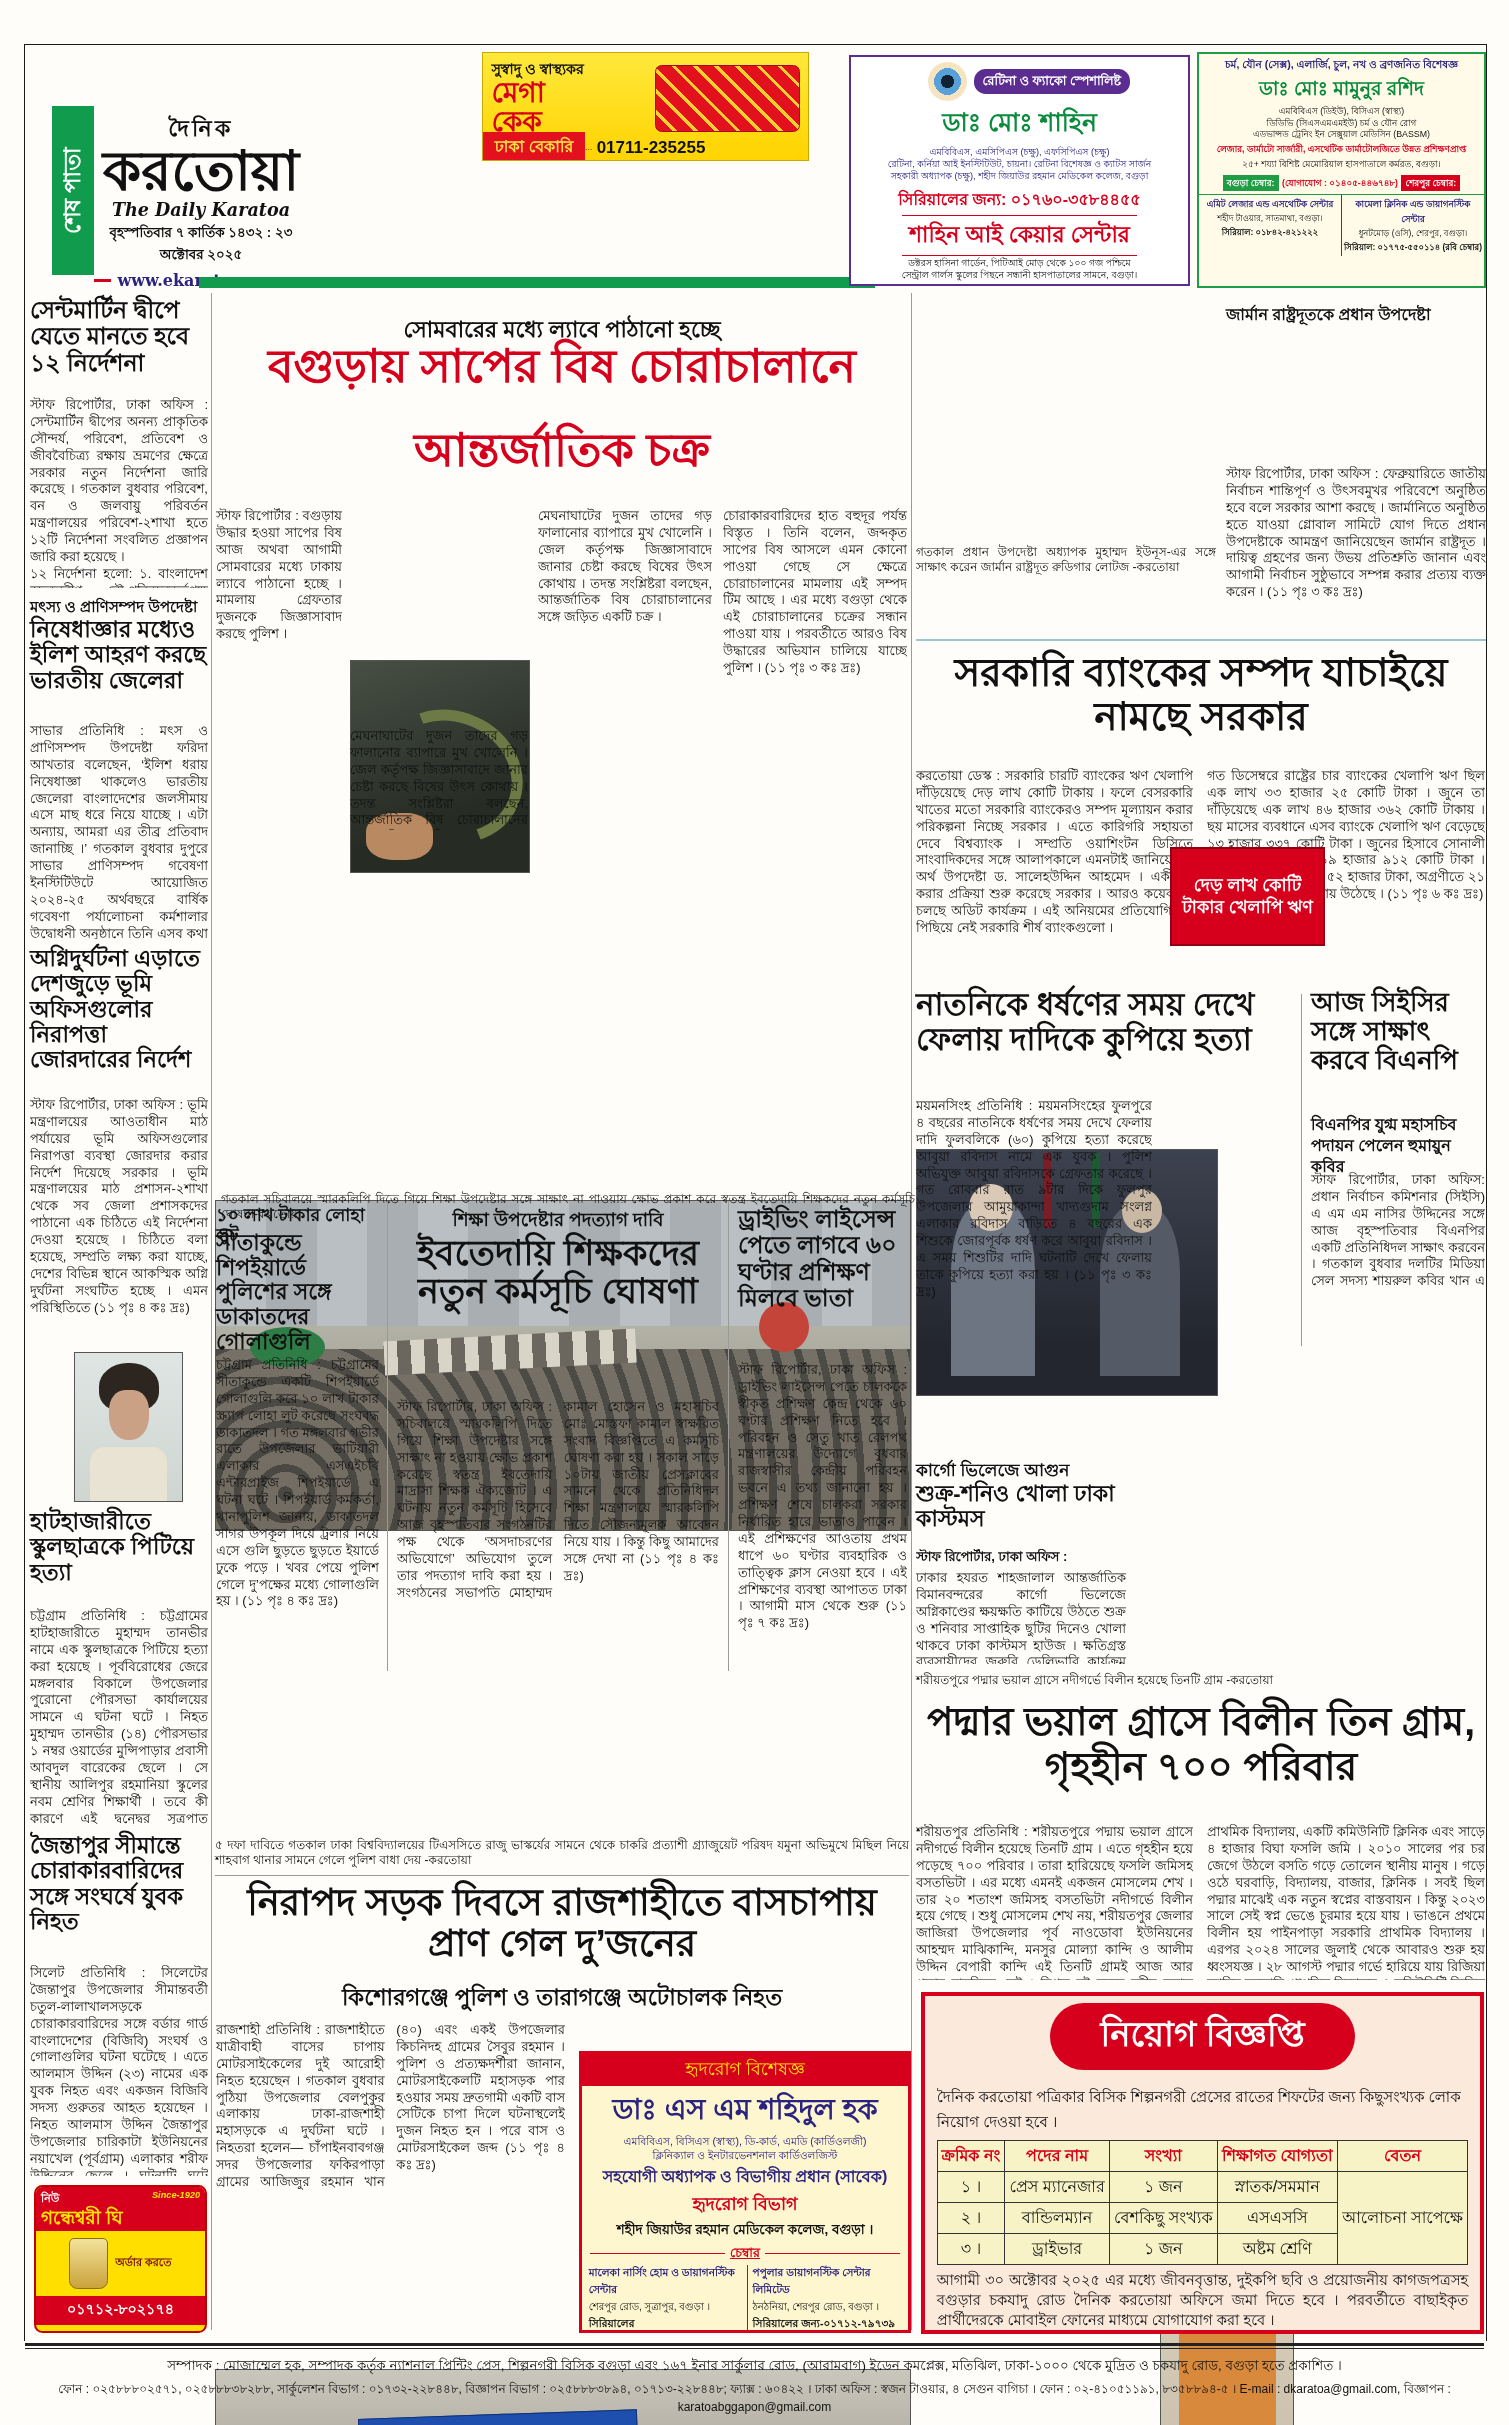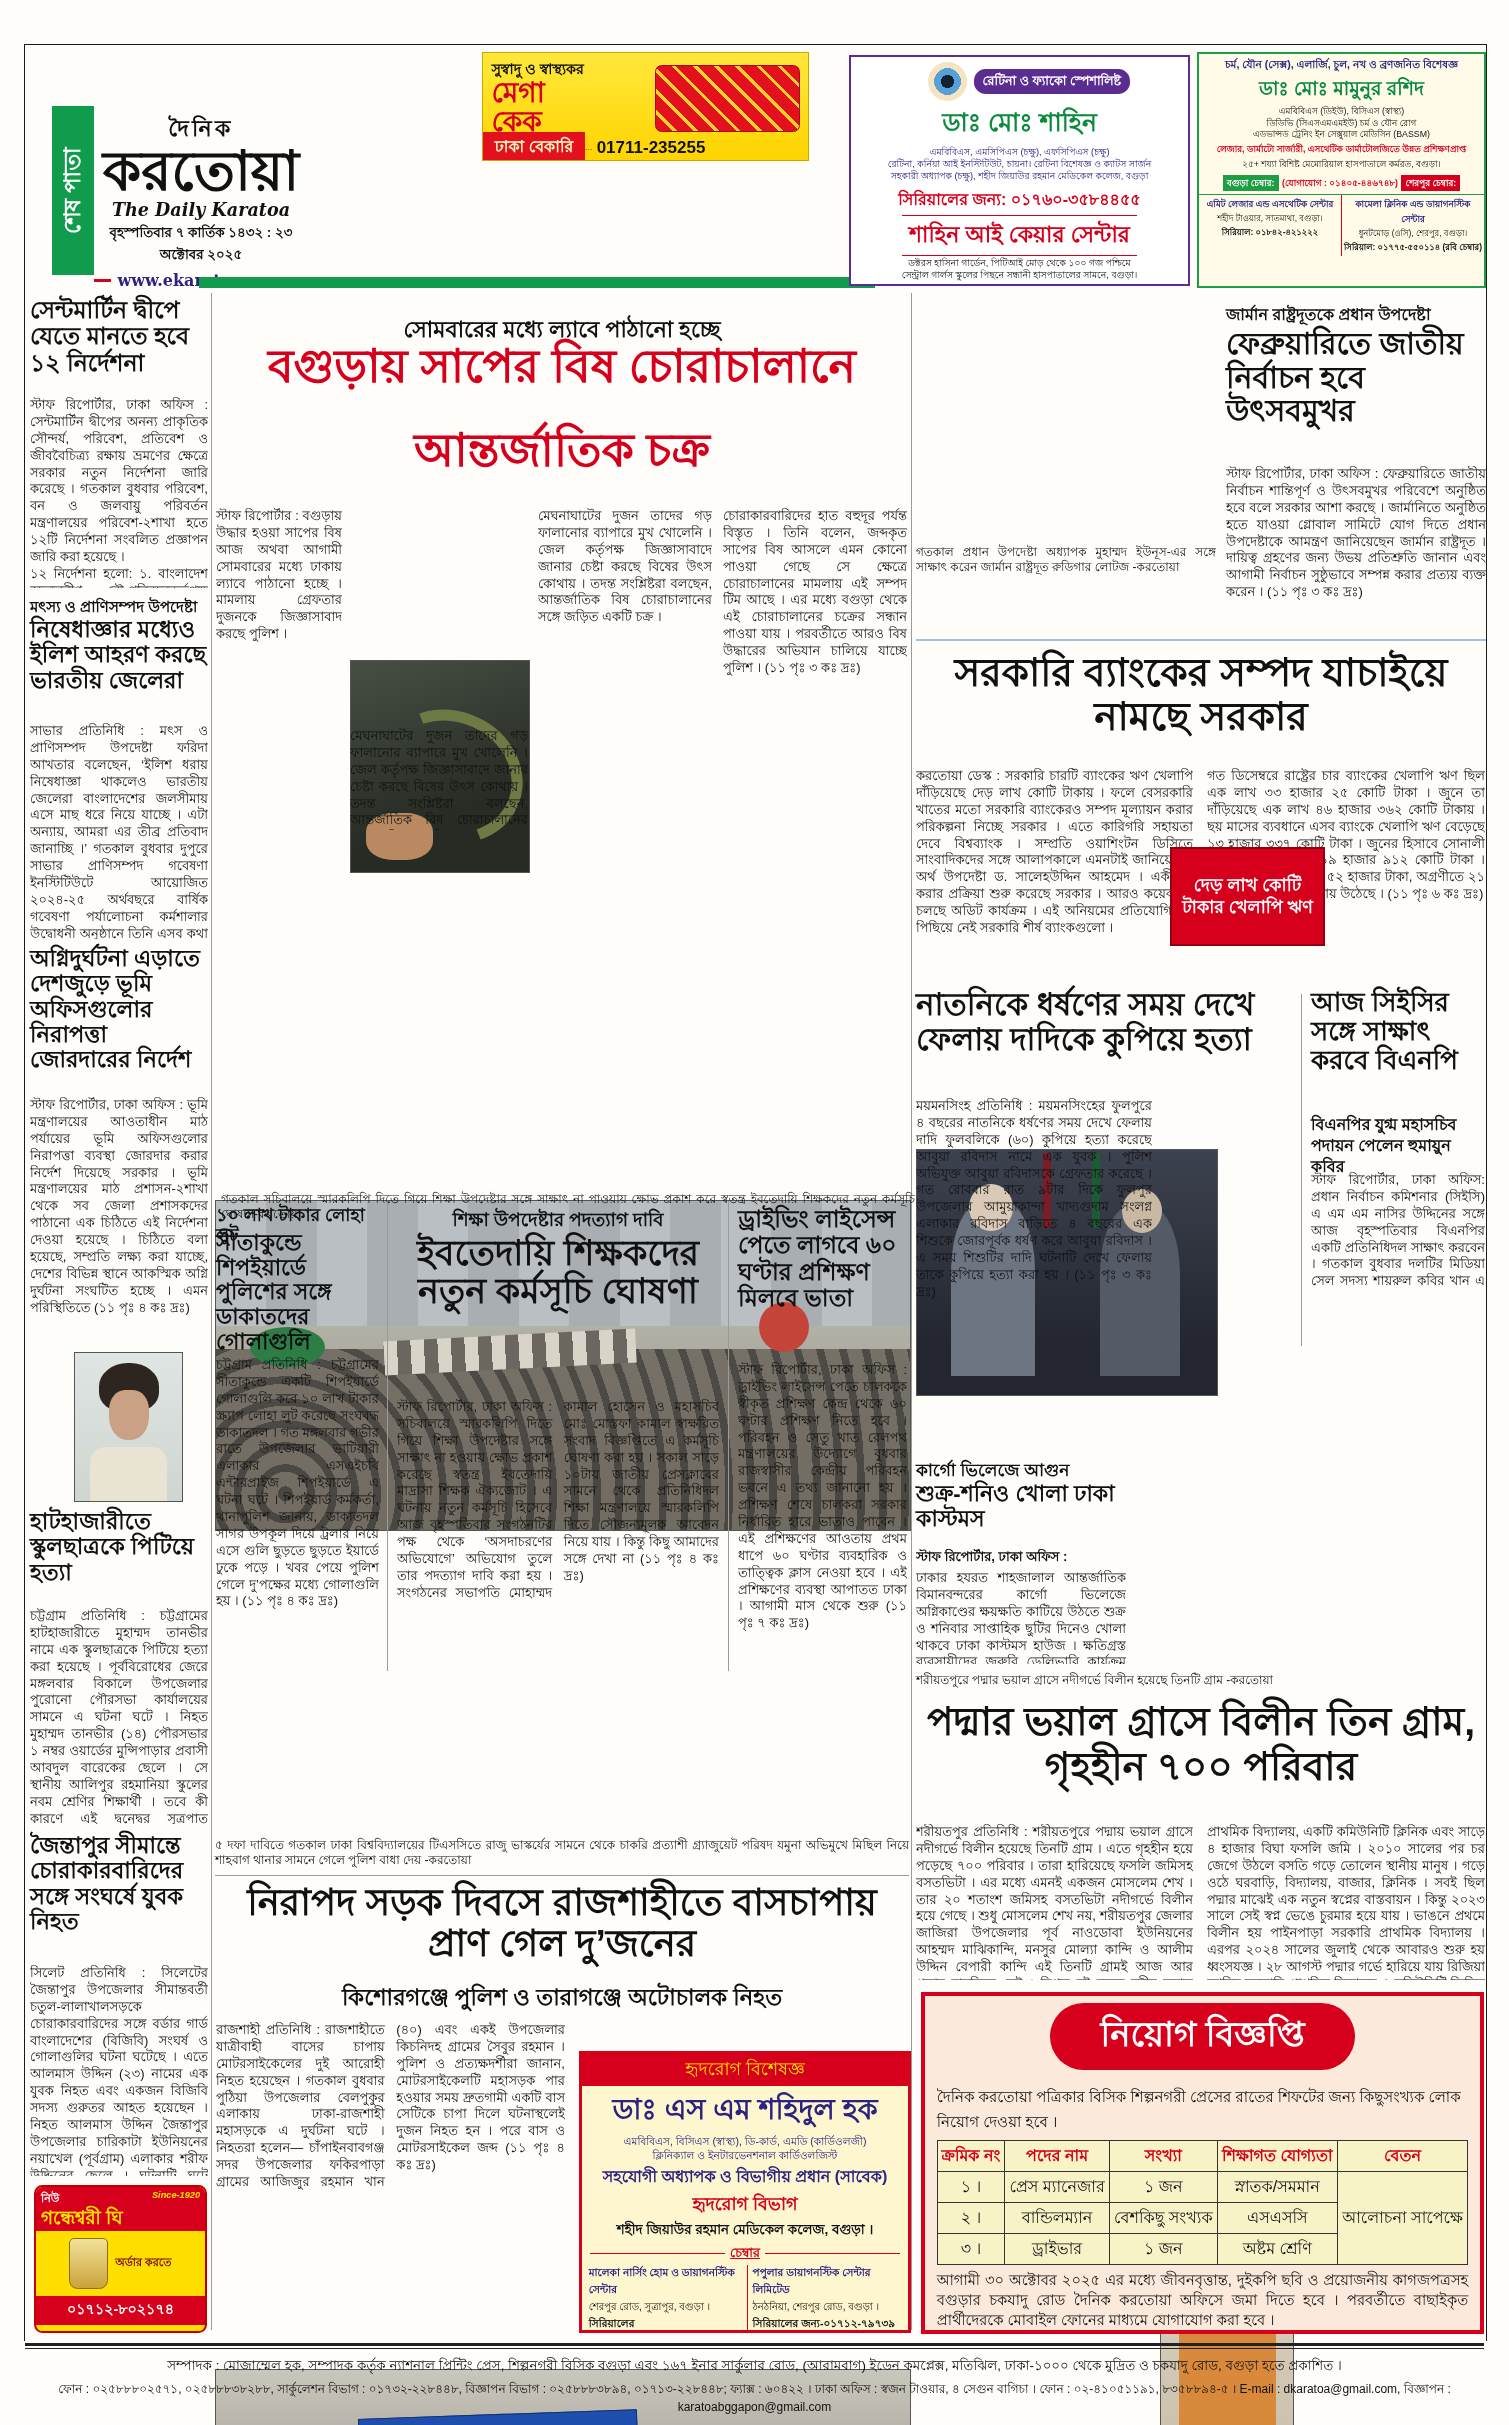--- a/index.html
+++ b/index.html
@@ -51,21 +51,21 @@
   </div>
 
   <div class="abs green" style="left:199px;top:277px;width:676px;height:11px;"></div>
 
   <div class="abs adbox" style="left:482px;top:52px;width:327px;height:109px;background:linear-gradient(180deg,#ffe83c,#ffd400);border:0.8px solid #c9a900;">
     <div class="abs b" style="left:8.4px;top:5px;font-size:14.3px;">সুস্বাদু ও স্বাস্থ্যকর</div>
     <div class="abs b red-txt" style="left:8.4px;top:25px;width:101px;font-size:28px;line-height:1.05;">মেগা কেক</div>
     <div class="abs red-txt" style="left:10px;top:87px;font-size:8.8px;">পরিবেশের নতুন চমক নিয়ে...</div>
     <div class="abs" style="right:8.4px;top:11.7px;width:143px;height:65px;background:repeating-linear-gradient(45deg,#e3101d 0 11.7px,#f3d02b 11.7px 15px);border-radius:6.7px;border:1.7px solid #a50b14;"></div>
     <div class="abs" style="left:0;bottom:0;right:0;height:25px;display:flex;align-items:center;">
-      <span style="background:#e3101d;color:#fef9c3;font-weight:bold;font-size:16px;padding:1.7px 11.7px;">ঢাকা বেকারি</span>
+      <span style="background:#e3101d;color:#fde047;font-weight:bold;font-size:16px;padding:1.7px 11.7px;">ঢাকা বেকারি</span>
       <span class="b" style="font-size:17px;margin-left:11.7px;">01711-235255</span>
     </div>
   </div>
 
   <div class="abs adbox c" style="left:849px;top:55px;width:341px;height:231px;background:#fff;border:2.5px solid #5b2d90;">
     <div style="display:flex;align-items:center;justify-content:center;gap:6.7px;margin-top:5px;margin-left:19px;">
       <span style="width:39px;height:39px;border-radius:50%;background:radial-gradient(circle at 50% 50%,#123 0 6.7px,#58a0d8 6.7px 13.4px,#f6e3c0 13.4px);display:inline-block;"></span>
       <span style="background:#5b2d90;color:#fff;font-weight:bold;font-size:12.6px;padding:2.5px 8.4px;border-radius:11.7px;">রেটিনা ও ফ্যাকো স্পেশালিষ্ট</span>
     </div>
     <div class="b" style="color:#0c8a3e;font-size:25px;margin-top:1.7px;">ডাঃ মোঃ শাহিন</div>
@@ -224,21 +224,20 @@
     <div class="sil" style="left:34px;top:50px;width:84px;height:176px;background:#6e7582;border-radius:40% 40% 0 0;"></div>
     <div class="sil" style="right:37px;top:55px;width:80px;height:171px;background:#555b66;border-radius:40% 40% 0 0;"></div>
     <div class="sil" style="left:52px;top:34px;width:44px;height:47px;background:#d9c9b6;"></div>
     <div class="sil" style="right:55px;top:39px;width:40px;height:44px;background:#c9b8a4;"></div>
     <div class="abs" style="left:126px;top:3.4px;width:8.4px;height:75px;background:#7a1d26;"></div>
     <div class="abs" style="right:117px;top:3.4px;width:8.4px;height:75px;background:#1d5b34;"></div>
   </div>
   <div class="abs caption j" style="left:916px;top:545px;width:300px;">গতকাল প্রধান উপদেষ্টা অধ্যাপক মুহাম্মদ ইউনূস-এর সঙ্গে সাক্ষাৎ করেন জার্মান রাষ্ট্রদূত রুডিগার লোটজ  -করতোয়া</div>
 
   <div class="abs b" style="left:1226px;top:302px;width:260px;font-size:16px;">জার্মান রাষ্ট্রদূতকে প্রধান উপদেষ্টা</div>
-  <div class="abs headline" style="left:1226px;top:327px;width:260px;font-size:30px;">ফেব্রুয়ারিতে জাতীয় নির্বাচন হবে উৎসবমুখর</div>
   <div class="abs body-bn j" style="left:1226px;top:466px;width:260px;height:168px;">স্টাফ রিপোর্টার, ঢাকা অফিস : ফেব্রুয়ারিতে জাতীয় নির্বাচন শান্তিপূর্ণ ও উৎসবমুখর পরিবেশে অনুষ্ঠিত হবে বলে সরকার আশা করছে । জার্মানিতে অনুষ্ঠিত হতে যাওয়া গ্লোবাল সামিটে যোগ দিতে প্রধান উপদেষ্টাকে আমন্ত্রণ জানিয়েছেন জার্মান রাষ্ট্রদূত । দায়িত্ব গ্রহণের জন্য উভয় প্রতিশ্রুতি জানান এবং আগামী নির্বাচন সুষ্ঠুভাবে সম্পন্ন করার প্রত্যয় ব্যক্ত করেন । (১১ পৃঃ ৩ কঃ দ্রঃ)</div>
 
   <div class="abs" style="left:916px;top:639px;width:570px;border-top:2.5px solid #9fc3d8;"></div>
 
   <div class="abs c headline" style="left:916px;top:651px;width:570px;font-size:39px;line-height:1.12;">সরকারি ব্যাংকের সম্পদ যাচাইয়ে নামছে সরকার</div>
   <div class="abs body-bn j" style="left:916px;top:768px;width:277px;height:205px;">করতোয়া ডেস্ক : সরকারি চারটি ব্যাংকের ঋণ খেলাপি দাঁড়িয়েছে দেড় লাখ কোটি টাকায় । ফলে বেসরকারি খাতের মতো সরকারি ব্যাংকেরও সম্পদ মূল্যায়ন করার পরিকল্পনা নিচ্ছে সরকার । এতে কারিগরি সহায়তা দেবে বিশ্বব্যাংক । সম্প্রতি ওয়াশিংটন ডিসিতে সাংবাদিকদের সঙ্গে আলাপকালে এমনটাই জানিয়েছেন অর্থ উপদেষ্টা ড. সালেহউদ্দিন আহমেদ ।  একীভূত করার প্রক্রিয়া শুরু করেছে সরকার । আরও কয়েকটির চলছে অডিট কার্যক্রম । এই অনিয়মের প্রতিযোগিতায় পিছিয়ে নেই সরকারি শীর্ষ ব্যাংকগুলো ।</div>
   <div class="abs body-bn j" style="left:1207px;top:768px;width:278px;height:205px;">গত ডিসেম্বরে রাষ্ট্রের চার ব্যাংকের খেলাপি ঋণ ছিল এক লাখ ৩৩ হাজার ২৫ কোটি টাকা । জুনে তা দাঁড়িয়েছে এক লাখ ৪৬ হাজার ৩৬২ কোটি টাকায় । ছয় মাসের ব্যবধানে এসব ব্যাংকে খেলাপি ঋণ বেড়েছে ১৩ হাজার ৩৩৭ কোটি টাকা । জুনের হিসাবে সোনালী ব্যাংকে খেলাপি ঋণ ১৯ হাজার ৯১২ কোটি টাকা । জনতা ব্যাংকে খেলাপি ৫২ হাজার টাকা, অগ্রণীতে ২১ হাজার ৫৮৭ কোটি টাকায় উঠেছে ।  (১১ পৃঃ ৬ কঃ দ্রঃ)</div>
   <div class="abs c" style="left:1170px;top:847px;width:155px;height:99px;background:#d6001c;border:2.5px solid #8f0012;display:flex;align-items:center;justify-content:center;padding:3.4px;box-sizing:border-box;">
     <span style="color:#fff;font-weight:bold;font-size:17.6px;line-height:1.25;">দেড় লাখ কোটি টাকার খেলাপি ঋণ</span>
   </div>

